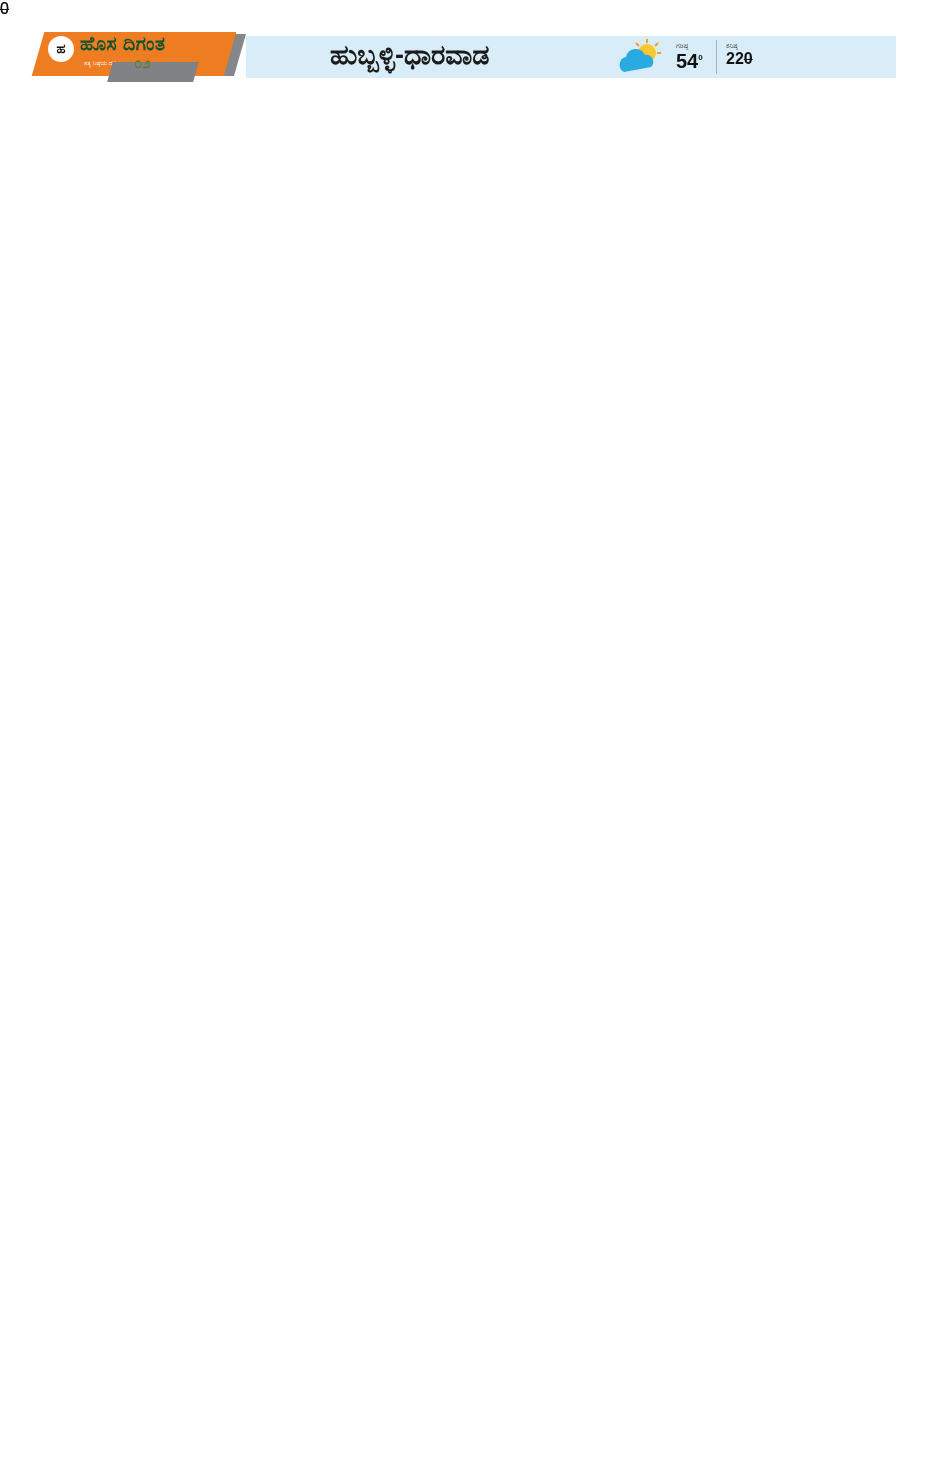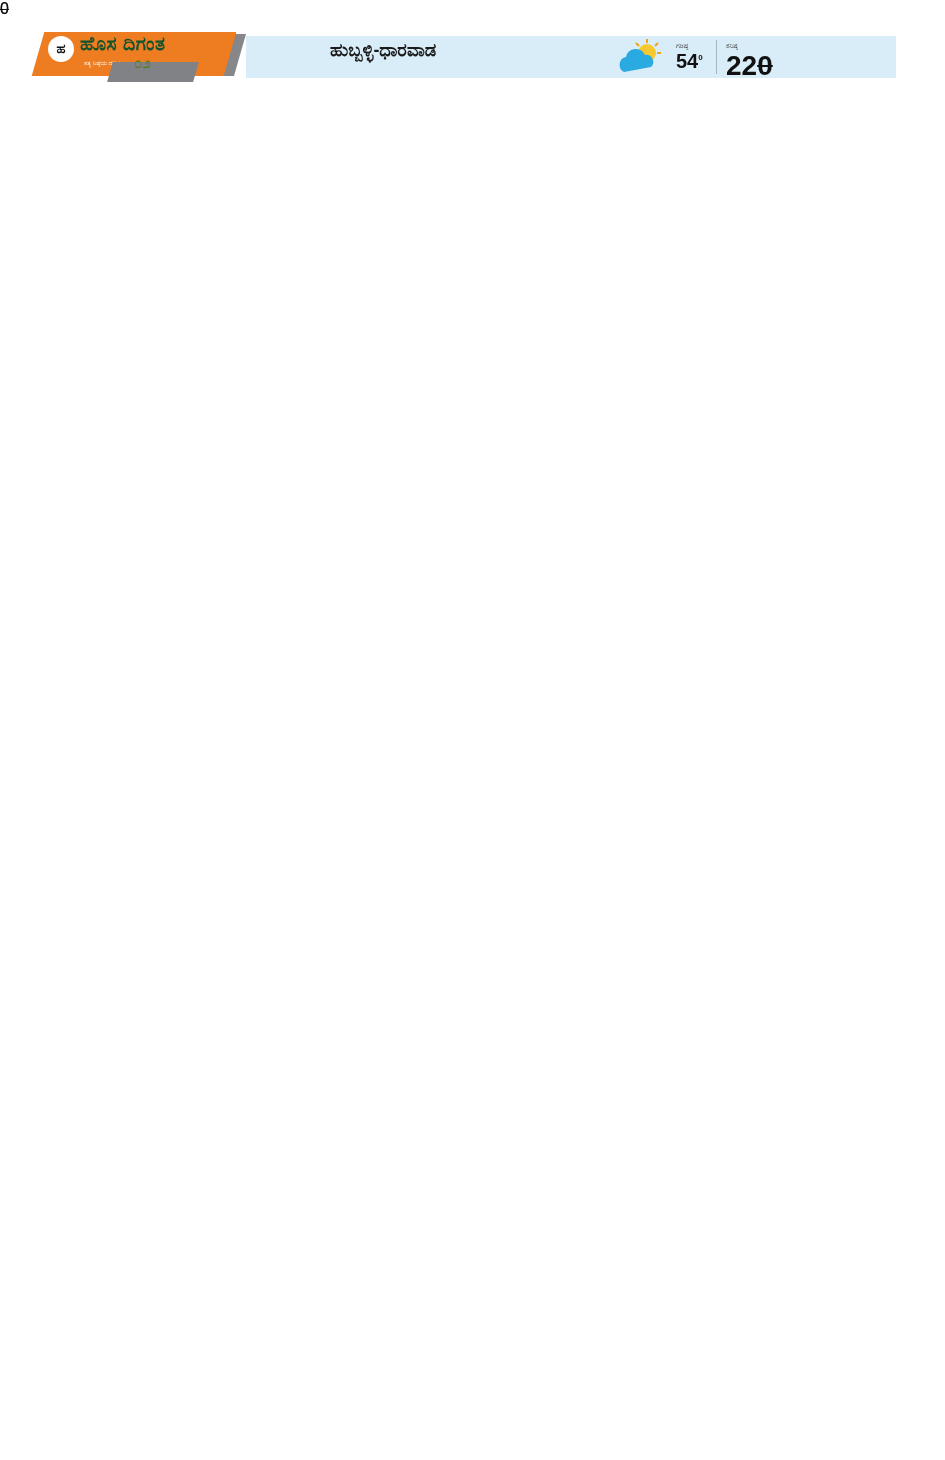--- a/index.html
+++ b/index.html
@@ -18,30 +18,30 @@
   <div class="abs" style="left:0;top:0;width:945px;height:94px">
     <div class="abs" style="left:214px;top:34px;width:26px;height:42px;background:#85878a;transform:skewX(-16deg)"></div>
     <div class="abs" style="left:38px;top:32px;width:192px;height:44px;background:#ee7d22;transform:skewX(-16deg)"></div>
     <div class="abs" style="left:48px;top:36px;width:26px;height:26px;border-radius:50%;background:#fff;display:flex;align-items:center;justify-content:center;font-weight:800;font-size:13px;color:#111">ಹ</div>
     <div class="abs" style="left:80px;top:33px;font-size:19px;font-weight:800;color:#14532d;letter-spacing:.5px">ಹೊಸ ದಿಗಂತ</div>
     <div class="abs" style="left:84px;top:60px;font-size:6px;color:#fff">ಸತ್ಯ ನಿಷ್ಠೆಯ ದೈನಿಕ</div>
     <div class="abs" style="left:110px;top:62px;width:86px;height:20px;background:#808285;transform:skewX(-16deg)"></div>
     <div class="abs" style="left:134px;top:54px;font-size:15px;font-weight:400;color:#4d7c0f">೦೨</div>
 
     <div class="abs" style="left:246px;top:36px;width:650px;height:42px;background:#d9edf8"></div>
-    <div class="abs" style="left:330px;top:40px;font-size:18px;font-weight:800;color:#1b1b1b">ಹುಬ್ಬಳ್ಳಿ-ಧಾರವಾಡ</div>
+    <div class="abs" style="left:330px;top:40px;font-size:27px;font-weight:800;color:#1b1b1b">ಹುಬ್ಬಳ್ಳಿ-ಧಾರವಾಡ</div>
 
     <svg class="abs" style="left:614px;top:38px" width="58" height="40" viewBox="0 0 58 40">
       <circle cx="33" cy="15" r="9" fill="#f7c92e"></circle>
       <g stroke="#f3a11c" stroke-width="2">
         <line x1="33" y1="1" x2="33" y2="5"></line>
           <line x1="22" y1="5" x2="25" y2="8"></line>
         <line x1="44" y1="5" x2="41" y2="8"></line>
           <line x1="19" y1="15" x2="23" y2="15"></line>
         <line x1="47" y1="15" x2="43" y2="15"></line>
           <line x1="23" y1="24" x2="26" y2="21"></line>
       </g>
       <path d="M10 34 a8 8 0 0 1 2-15 a10 10 0 0 1 19-2 a7 7 0 0 1 6 12 z" fill="#29abe2"></path>
     </svg>
     <div class="abs" style="left:676px;top:42px;font-size:7px;color:#333">ಗರಿಷ್ಠ</div>
     <div class="abs" style="left:676px;top:50px;font-size:20px;font-weight:800;color:#111"><span>54</span><sup class="deg">0</sup></div>
     <div class="abs vr" style="left:716px;top:40px;height:34px;border-left:1px solid #9fb6c4"></div>
     <div class="abs" style="left:726px;top:42px;font-size:7px;color:#333">ಕನಿಷ್ಠ</div>
-    <div class="abs" style="left:726px;top:50px;font-size:28px;font-weight:800;color:#111"><span>22</span><s up="" class="deg">0</s></div><s up="" class="deg">0</s></div><s up="" class="deg">0</s></div>
+    <div class="abs" style="left:726px;top:50px;font-size:16px;font-weight:800;color:#111"><span>22</span><s up="" class="deg">0</s></div><s up="" class="deg">0</s></div><s up="" class="deg">0</s></div>
 </body></html>

